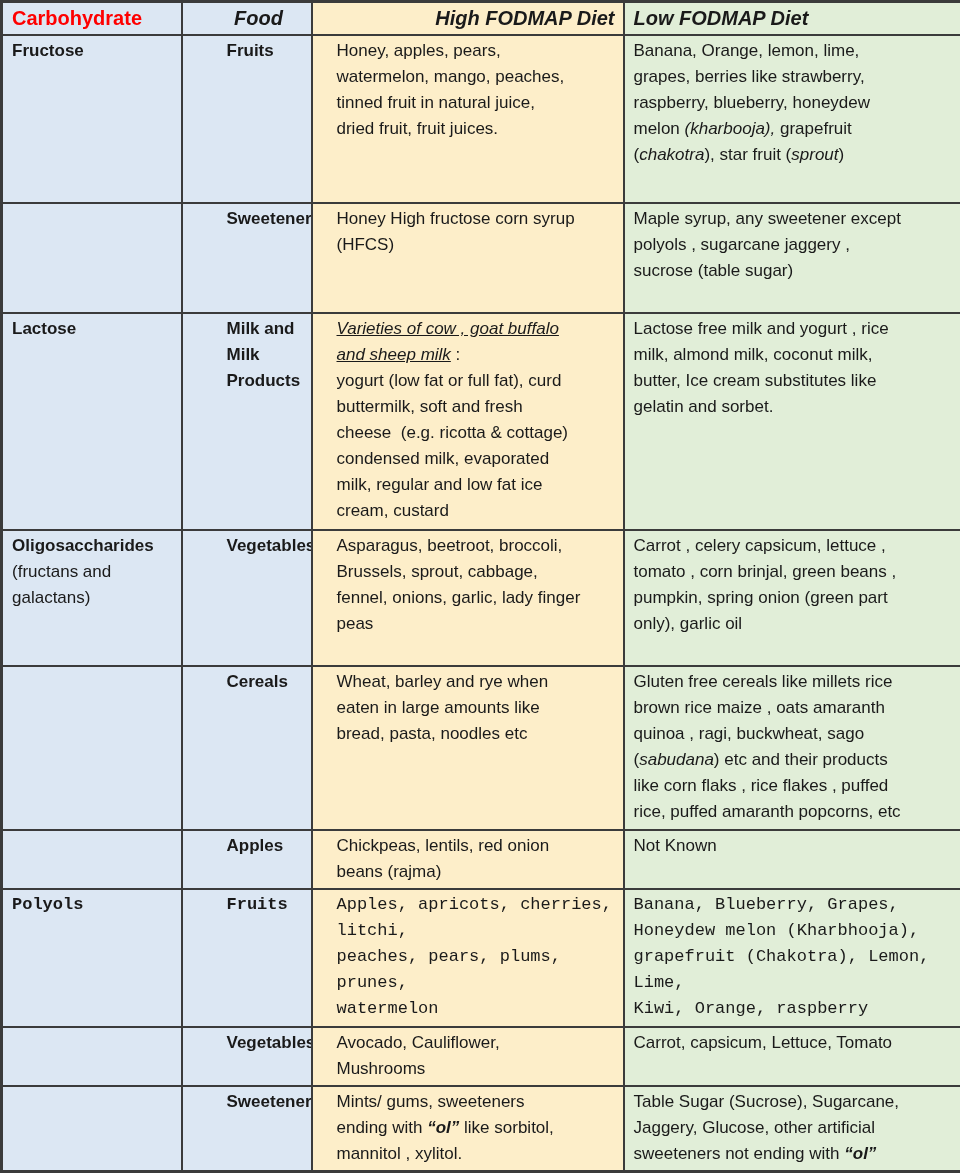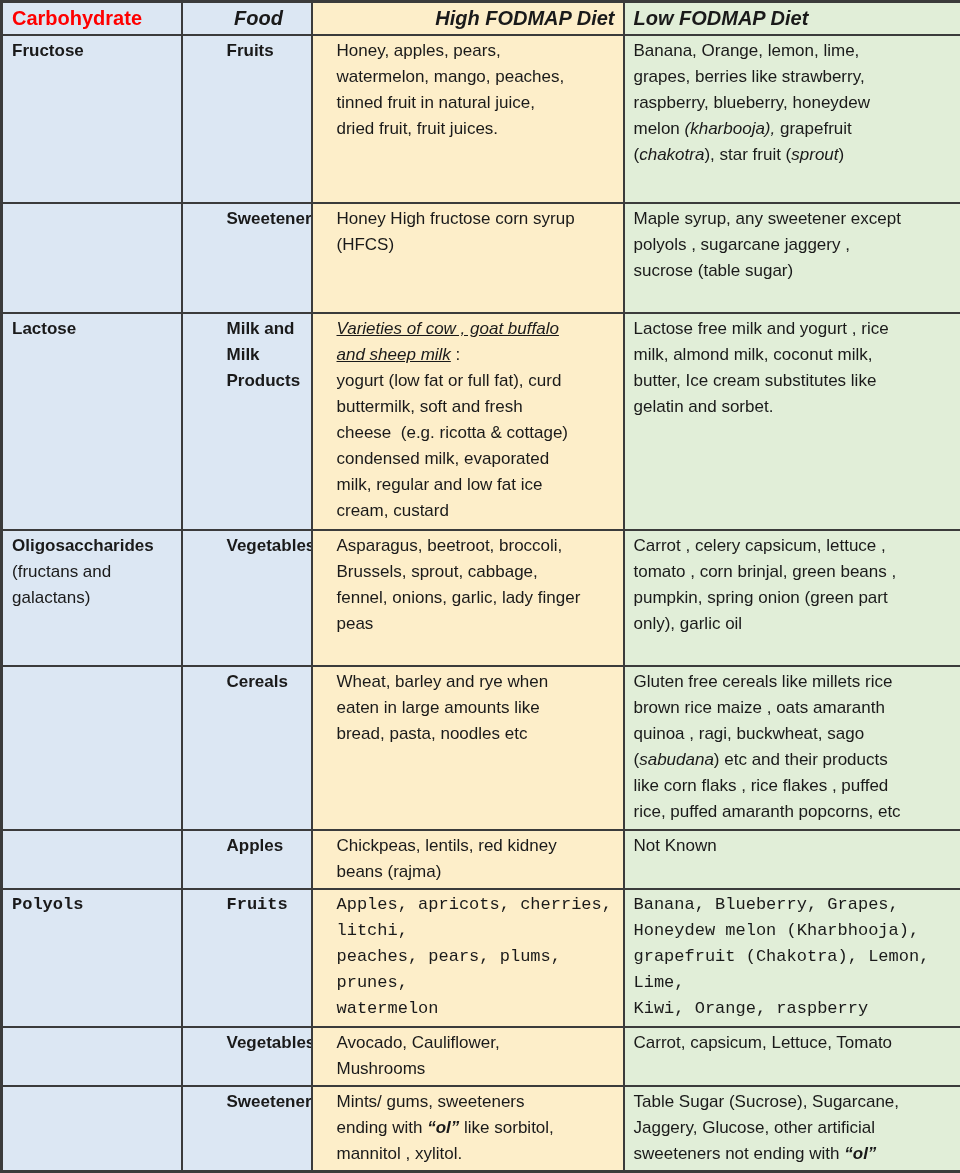--- a/index.html
+++ b/index.html
@@ -135,21 +135,21 @@
     <td class="low"><span>Gluten free cereals like millets rice
 brown rice maize , oats amaranth
 quinoa , ragi, buckwheat, sago
 (</span><span class="seg-i">sabudana</span><span>) etc and their products
 like corn flaks , rice flakes , puffed
 rice, puffed amaranth popcorns, etc</span></td>
   </tr>
       <tr style="height: 55px;">
     <td class="carb"></td>
     <td class="food">Apples</td>
-    <td class="high"><span>Chickpeas, lentils, red kidney
+    <td class="high"><span>Chickpeas, lentils, red onion
 beans (rajma)</span></td>
     <td class="low"><span>Not Known</span></td>
   </tr>
       <tr style="height: 115px; font-family: Liberation Mono, monospace;">
     <td class="carb"><span class="seg-b">Polyols</span></td>
     <td class="food">Fruits</td>
     <td class="high"><span>Apples, apricots, cherries, litchi,
 peaches, pears, plums, prunes,
 watermelon</span></td>
     <td class="low"><span>Banana, Blueberry, Grapes,

